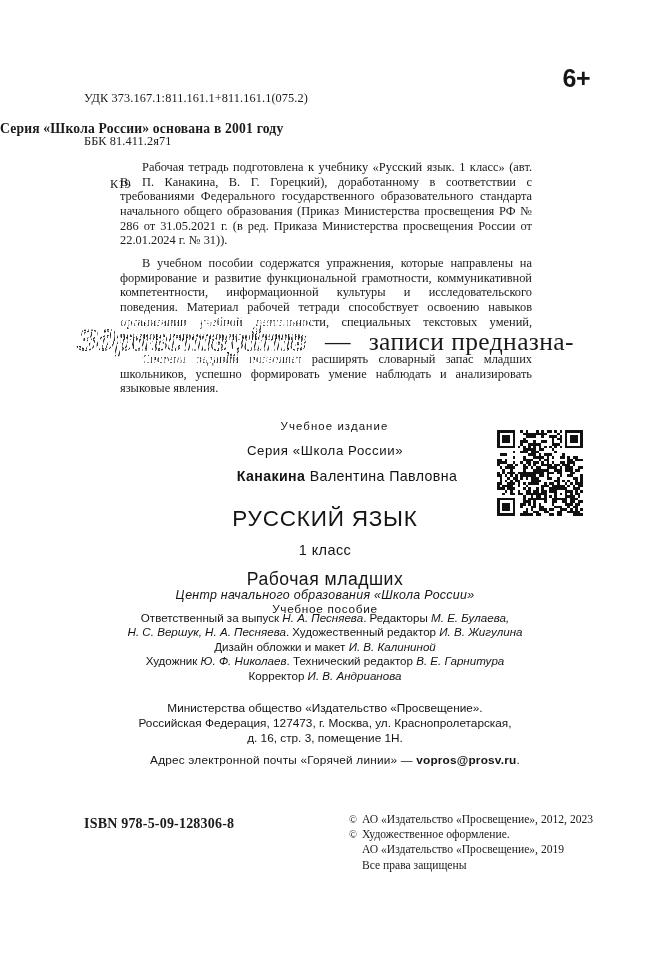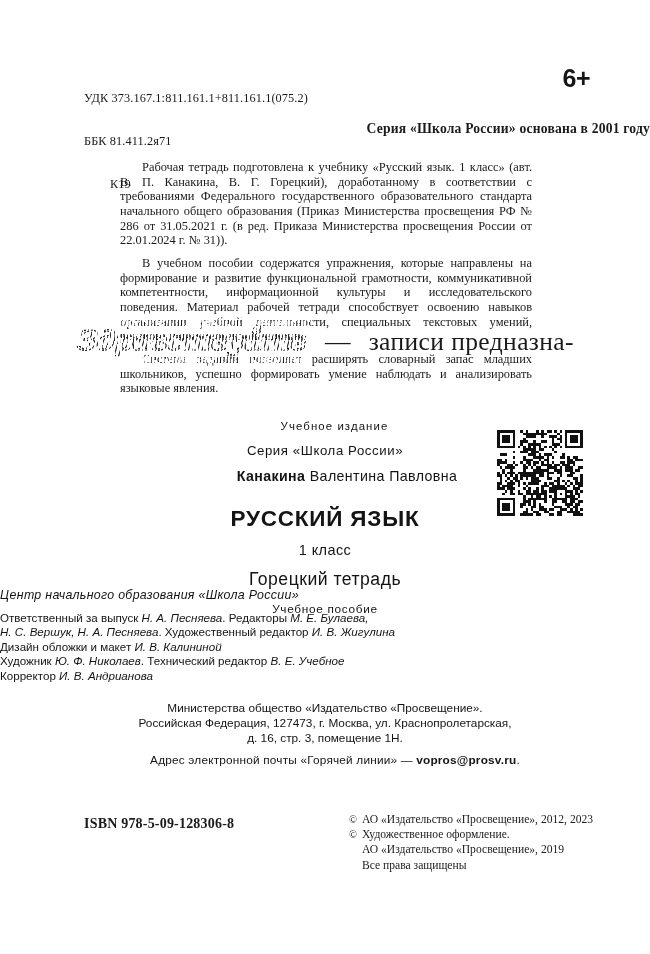--- a/index.html
+++ b/index.html
@@ -44,21 +44,21 @@
     letter-spacing: -0.5px;
     color: #161616;
   }
 
   
   .series-line {
     position: absolute;
     left: 0;
     right: 0;
     top: 121px;
-    text-align: right;
+    text-align: left;
     font-size: 13.6px;
     font-weight: bold;
     letter-spacing: 0.2px;
   }
 
   
   .annotation {
     position: absolute;
     left: 112px;
     top: 152px;
@@ -141,21 +141,21 @@
     margin-bottom: 10px;
   }
   .imp-author {
     font-size: 14.2px;
     letter-spacing: 0.4px;
     margin-bottom: 22px;
   }
   .imp-author b { font-weight: bold; padding-left: 44px; }
   .imp-title {
     font-size: 22.5px;
-    font-weight: bold;
+    font-weight: normal;
     letter-spacing: 0.8px;
     margin-bottom: 10px;
   }
   .imp-grade {
     font-size: 14.5px;
     letter-spacing: 0.4px;
     margin-bottom: 11px;
   }
   .imp-kind {
     font-size: 17.6px;
@@ -176,20 +176,21 @@
     height: 86px;
   }
   .qr svg { display: block; width: 86px; height: 86px; }
 
   
   .credits {
     position: absolute;
     left: 0;
     right: 0;
     top: 588px;
+    text-align: center;
     font-family: "Liberation Sans", "DejaVu Sans", sans-serif;
     font-size: 11.6px;
     line-height: 14.6px;
     color: #141414;
   }
   .credits .center-name {
     font-style: italic;
     font-size: 12.4px;
     letter-spacing: 0.3px;
     margin-bottom: 8px;
@@ -299,21 +300,21 @@
 
   <div class="imprint">
     <div class="imp-small">Учебное издание</div>
     <div class="imp-series">Серия «Школа России»</div>
     <div class="imp-author">
       <b>Канакина</b>
       <span>Валентина Павловна</span>
     </div>
     <div class="imp-title">РУССКИЙ ЯЗЫК</div>
     <div class="imp-grade">1 класс</div>
-    <div class="imp-kind">Горецкий тетрадь</div>
+    <div class="imp-kind">Рабочая младших</div>
     <div class="imp-type">Учебное пособие</div>
   </div>
 
   <div class="qr">
     <svg viewBox="0 0 33 33" shape-rendering="crispEdges" aria-hidden="true">
       <rect width="33" height="33" fill="#ffffff"></rect>
       <g fill="#111111" id="qr-modules">
           <rect x="0" y="0" width="1" height="1"></rect>
           <rect x="1" y="0" width="1" height="1"></rect>
           <rect x="2" y="0" width="1" height="1"></rect>
@@ -876,21 +877,21 @@
     <div>
       <span>Ответственный за выпуск </span><i>Н. А. Песняева</i><span>. Редакторы </span><i>М. Е. Булаева,</i>
     </div>
     <div>
       <i>Н. С. Вершук, Н. А. Песняева</i><span>. Художественный редактор </span><i>И. В. Жигулина</i>
     </div>
     <div>
       <span>Дизайн обложки и макет </span><i>И. В. Калининой</i>
     </div>
     <div>
-      <span>Художник </span><i>Ю. Ф. Николаев</i><span>. Технический редактор </span><i>В. Е. Учебное</i>
+      <span>Художник </span><i>Ю. Ф. Николаев</i><span>. Технический редактор </span><i>В. Е. Гарнитура</i>
     </div>
     <div>
       <span>Корректор </span><i>И. В. Андрианова</i>
     </div>
   </div>
 
 
   <div class="publisher">
     <div>Министерства общество «Издательство «Просвещение».</div>
     <div>Российская Федерация, 127473, г. Москва, ул. Краснопролетарская,</div>

